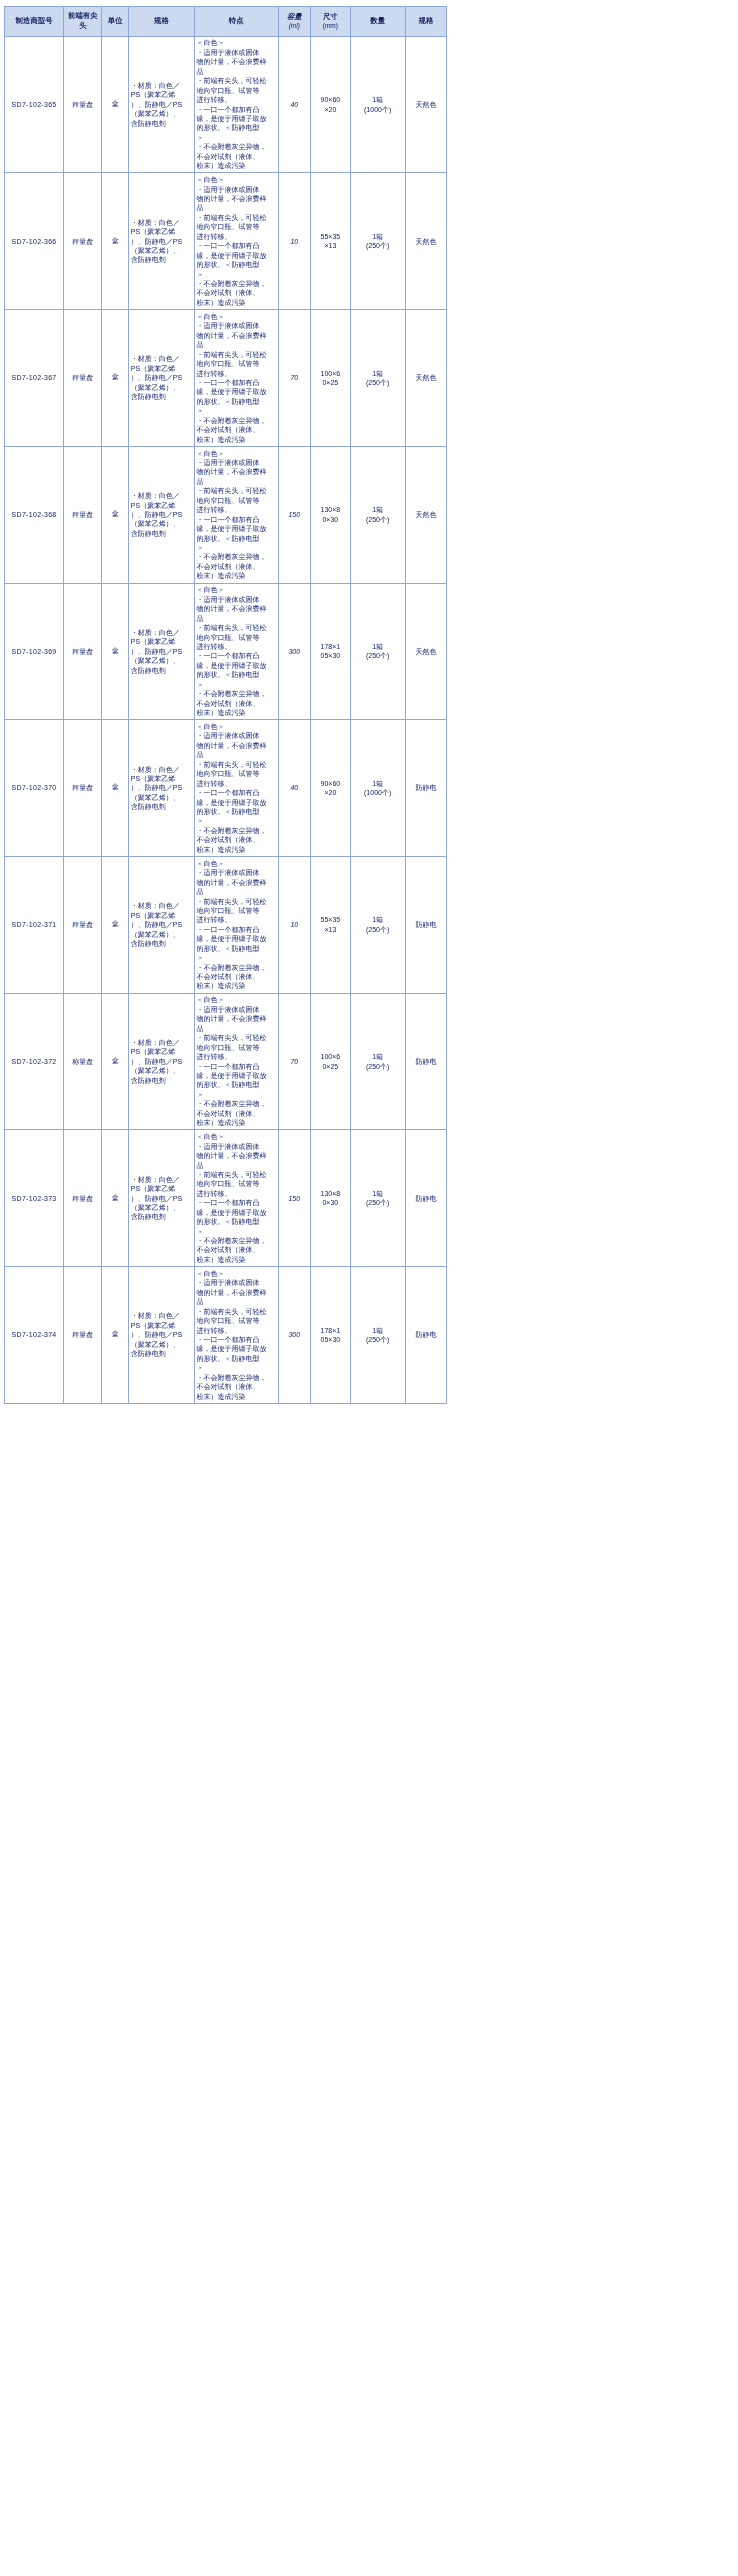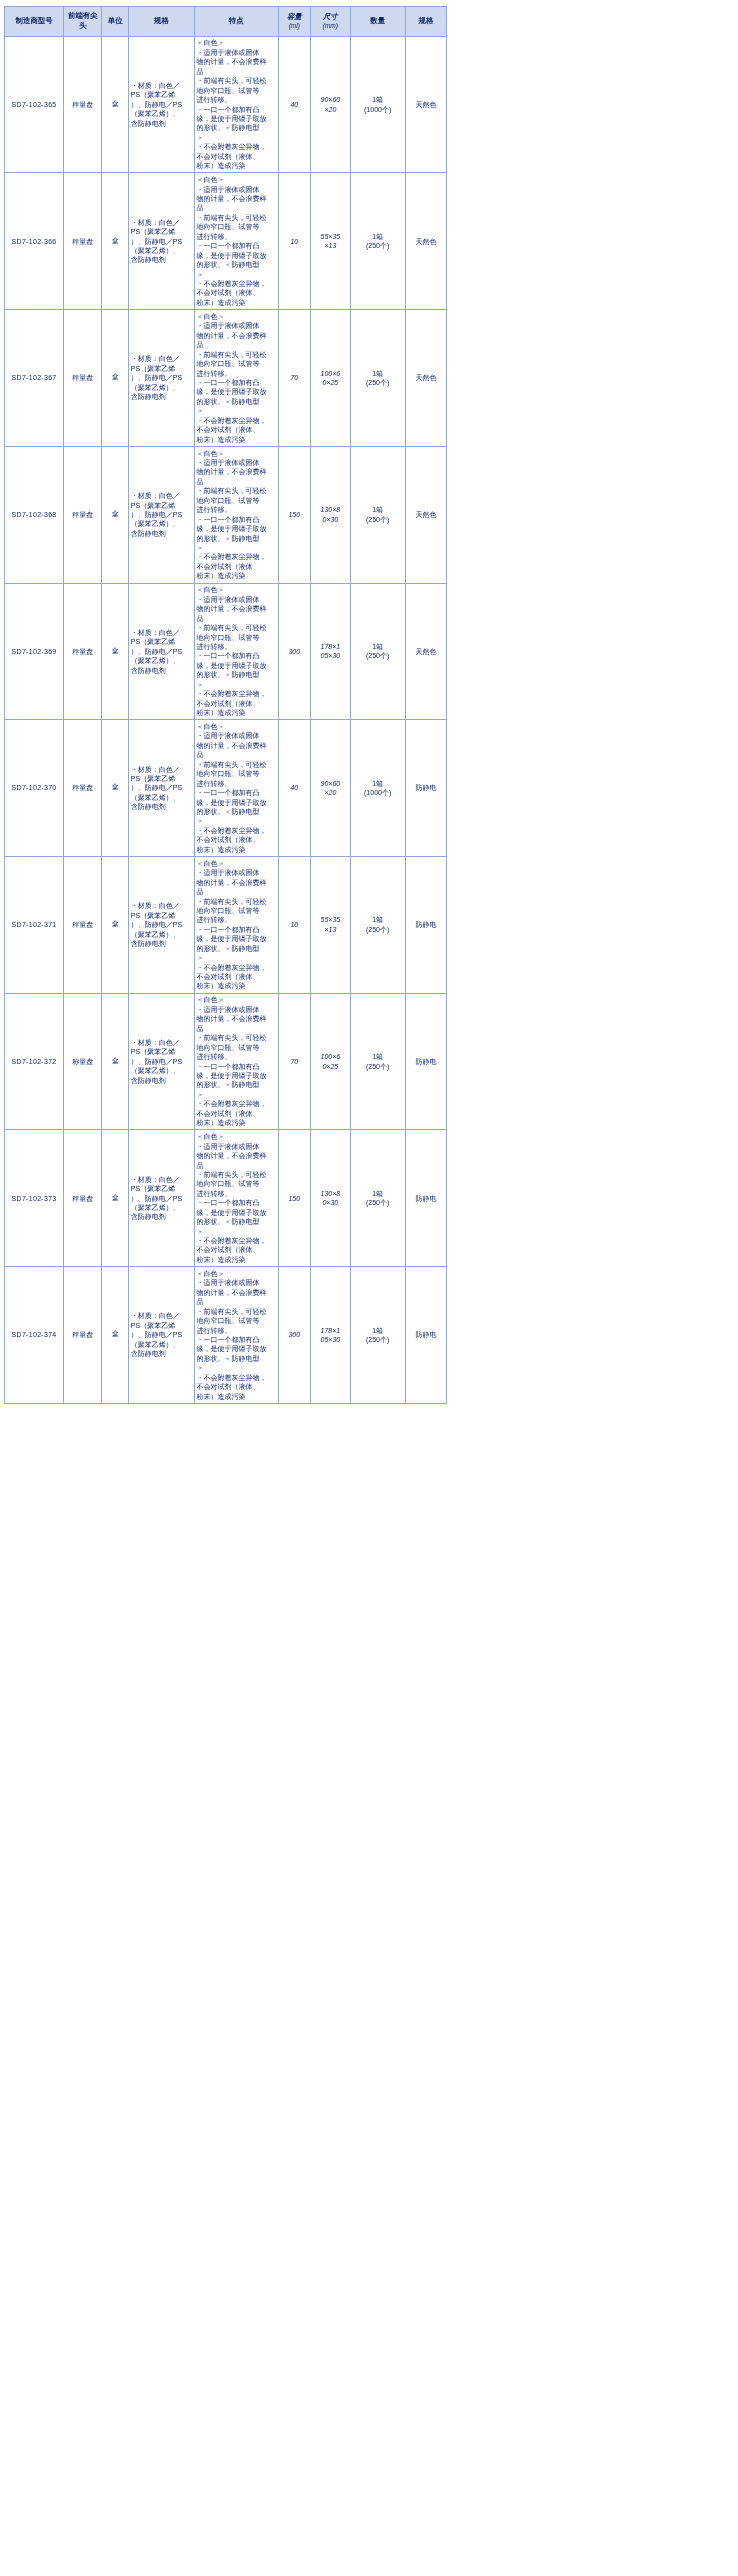--- a/index.html
+++ b/index.html
@@ -40,21 +40,21 @@
     font-size: 7.4px;
     padding: 4.6px 0.9px;
     color: #0f1f5e;
   }
   .col-model   { width: 57px; text-align: center; }
   .col-name    { width: 35px; text-align: center; }
   .col-unit    { width: 24px; text-align: center; font-family: Liberation Serif, serif; }
   .col-spec    { width: 63px; text-align: left; }
   .col-feature { width: 81px; text-align: left; }
   .col-cap     { width: 29.6px; text-align: center; font-style: italic; }
-  .col-size    { width: 37px; text-align: center; font-style: italic; }
+  .col-size    { width: 37px; text-align: center; }
   .col-qty     { width: 52px; text-align: center; }
   .col-color   { width: 39px; text-align: center; }
 
   td.col-spec, td.col-feature {
     font-size: 6.5px;
     line-height: 1.45;
     padding: 2.8px 2.8px;
   }
   td.col-model {
     font-size: 7.4px;

